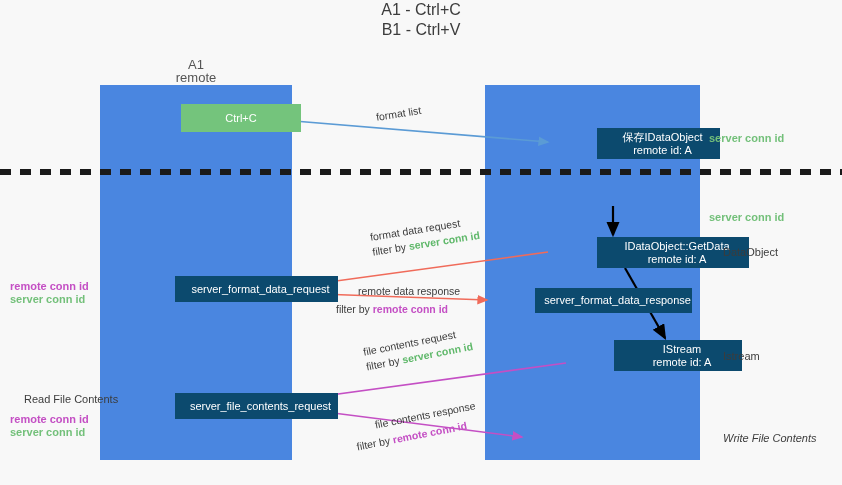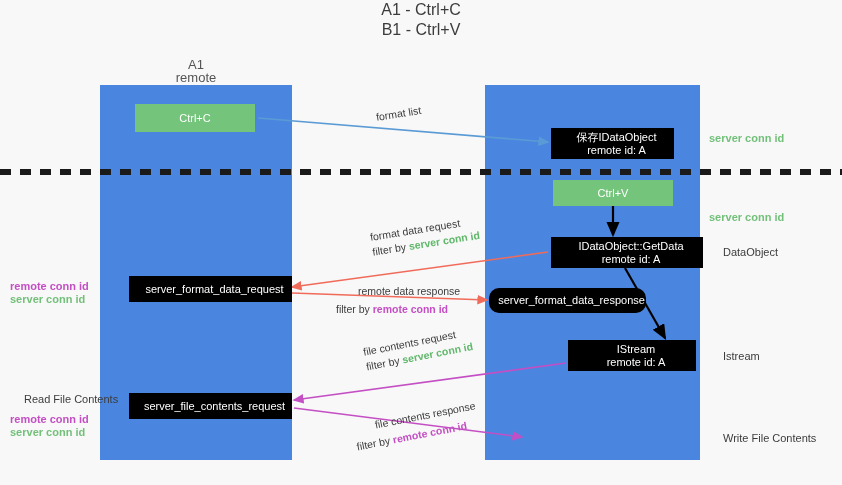--- a/index.html
+++ b/index.html
@@ -24,24 +24,24 @@
     white-space:pre-line;
   }
   
   .lane{background:#4a86e0;}
   #lane-a{left:100px;top:85px;width:192px;height:375px;}
   #lane-b{left:485px;top:85px;width:215px;height:375px;}
   
   .box{
     display:flex;align-items:center;justify-content:center;
     text-align:center;color:#fff;font-size:11px;line-height:13px;
-    white-space:pre-line;box-sizing:border-box;
+    white-space:pre-line;box-sizing:border-box;margin-left:46px;
   }
   .box.green{background:#74c47c;}
-  .box.orange{background:#000000;padding-left:8px;}
+  .box.orange{background:#0c4a6e;padding-left:8px;}
   
   .side{font-size:11px;line-height:14px;}
   .green-t{color:#73c07a;font-weight:bold;}
   .magenta-t{color:#c44fc4;font-weight:bold;}
   .plain-t{color:#3c3c3c;margin-left:14px;}
   
   .edge-label{
     font-size:10.5px;line-height:15px;color:#3c3c3c;white-space:nowrap;
   }
   .edge-label .hl-green{color:#5fb86a;font-weight:bold;}
@@ -99,36 +99,35 @@
 
   <div class="abs box green" style="left:135px;top:104px;width:120px;height:28px;">Ctrl+C</div>
 
   <div class="abs box orange" style="left:129px;top:276px;width:163px;height:26px;">server_format_data_request</div>
 
   <div class="abs box orange" style="left:129px;top:393px;width:163px;height:26px;">server_file_contents_request</div>
 
   <div class="abs box orange" style="left:551px;top:128px;width:123px;height:31px;">保存IDataObject
 remote id: A</div>
 
-  <div class="abs box green" style="left:553px;top:180px;width:120px;height:26px;">Ctrl+V</div>
 
   <div class="abs box orange" style="left:551px;top:237px;width:152px;height:31px;">IDataObject::GetData
 remote id: A</div>
 
-  <div class="abs box orange" style="left:489px;top:288px;width:157px;height:25px;border-radius:10px;">server_format_data_response</div>
+  <div class="abs box orange" style="left:489px;top:288px;width:157px;height:25px;">server_format_data_response</div>
 
   <div class="abs box orange" style="left:568px;top:340px;width:128px;height:31px;">IStream
 remote id: A</div>
 
 
   <div class="abs side green-t" style="left:709px;top:131px;">server conn id</div>
   <div class="abs side green-t" style="left:709px;top:210px;">server conn id</div>
   <div class="abs side plain-t" style="left:709px;top:245px;">DataObject</div>
   <div class="abs side plain-t" style="left:709px;top:349px;">Istream</div>
-  <div class="abs side plain-t" style="left:709px;top:431px;">Write File Contents</div>
+  <div class="abs side plain-t" style="left:709px;top:431px;font-style:italic;">Write File Contents</div>
 
   <div class="abs side magenta-t" style="left:10px;top:279px;">remote conn id</div>
   <div class="abs side green-t" style="left:10px;top:292px;">server conn id</div>
 
   <div class="abs side plain-t" style="left:10px;top:392px;text-align:right;">Read File Contents</div>
   <div class="abs side magenta-t" style="left:10px;top:412px;">remote conn id</div>
   <div class="abs side green-t" style="left:10px;top:425px;">server conn id</div>
 
   <div class="abs edge-label rot-up" style="left:375px;top:110px;">format list</div>
 

